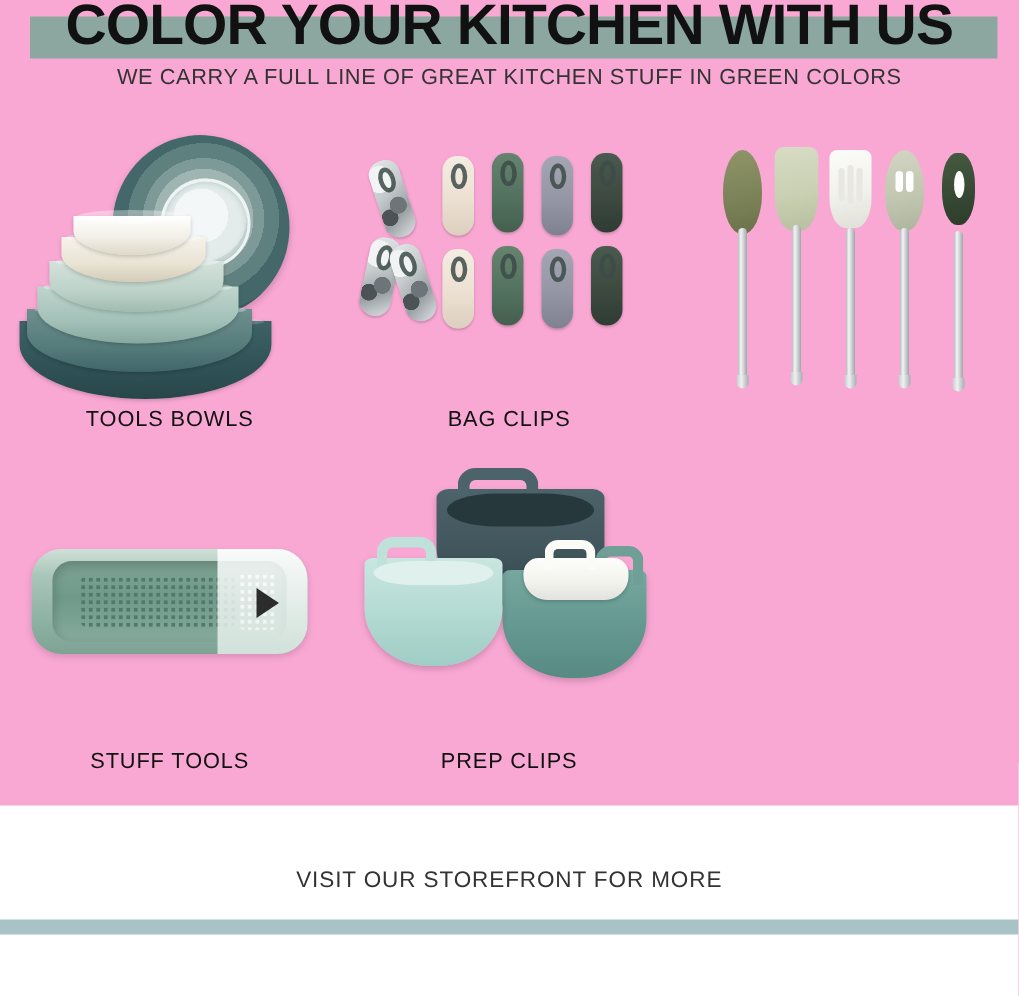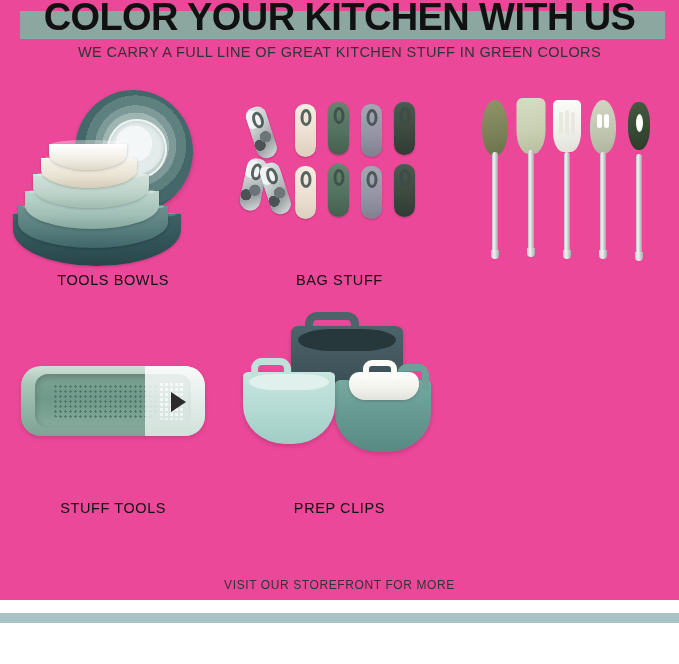--- a/index.html
+++ b/index.html
@@ -3,21 +3,21 @@
 <meta charset="utf-8">
 <style>
   html,body{margin:0;padding:0;}
   body{
     width:679px;height:664px;
     background:#ffffff;
     font-family:"Liberation Sans", sans-serif;
     overflow:hidden;
     position:relative;
   }
-  .page{position:relative;width:679px;height:600px;background:#ec4899;}
+  .page{position:relative;width:679px;height:537px;background:#f9a8d4;}
 
   
   .header{position:relative;height:72px;}
   .header-band{
     position:absolute;left:20px;top:11px;width:645px;height:28px;
     background:#8ba7a0;
   }
   .header-title{
     position:absolute;left:0;top:-4px;width:679px;
     text-align:center;
@@ -158,21 +158,21 @@
     border:7px solid #6f9f97;border-bottom:none;box-sizing:border-box;}
   .pb-lid{position:absolute;left:110px;top:58px;width:70px;height:28px;border-radius:10px 10px 16px 16px;
     background:linear-gradient(180deg,#fdfdfb 0%,#f3f3ee 55%,#e2e3dc 100%);
     box-shadow:0 1px 3px rgba(0,0,0,.2);}
   .pb-lid .lh{position:absolute;left:14px;top:-12px;width:34px;height:20px;border-radius:9px 9px 0 0;
     border:6px solid #fbfbf8;border-bottom:none;box-sizing:border-box;}
 
   
   .storefront{
     position:absolute;left:0;top:578px;width:679px;text-align:center;
-    font-size:12px;letter-spacing:0.6px;color:#333;white-space:nowrap;
+    font-size:15px;letter-spacing:0.6px;color:#333;white-space:nowrap;
   }
   .swatch-top{position:absolute;left:0;top:613px;width:679px;height:10px;background:#a8c3c6;}
   .swatches{position:absolute;left:0;top:623px;width:679px;height:41px;display:flex;}
   .sw{flex:1;height:41px;position:relative;}
   .logo{position:absolute;left:0;top:0;width:100%;height:100%;
     display:flex;flex-direction:column;align-items:center;justify-content:center;}
   .logo-main{color:#ffffff;font-size:19px;font-weight:bold;letter-spacing:-1px;line-height:19px;position:relative;}
   .logo-reg{position:absolute;right:-6px;top:-1px;font-size:7px;font-weight:normal;}
   .logo-sub{color:#ffffff;font-size:4.6px;letter-spacing:0.9px;margin-top:2px;font-weight:bold;}
 </style>
@@ -215,21 +215,21 @@
           <div class="clip c-cream" style="left:56px;top:18px;"></div>
           <div class="clip c-green" style="left:89px;top:16px;"></div>
           <div class="clip c-gray" style="left:122px;top:18px;"></div>
           <div class="clip c-dark" style="left:155px;top:16px;"></div>
 
           <div class="clip c-cream" style="left:56px;top:80px;"></div>
           <div class="clip c-green" style="left:89px;top:78px;"></div>
           <div class="clip c-gray" style="left:122px;top:80px;"></div>
           <div class="clip c-dark" style="left:155px;top:78px;"></div>
         </div>
-        <div class="cap">BAG STUFF</div>
+        <div class="cap">BAG CLIPS</div>
       </div>
 
       <div class="cell">
         <div class="art">
           <div class="ut" style="left:14px;top:14px;">
             <div class="head head-spoon"></div>
               <div class="handle"></div>
           </div>
           <div class="ut" style="left:50px;top:12px;">
             <div class="head head-spat"></div>

